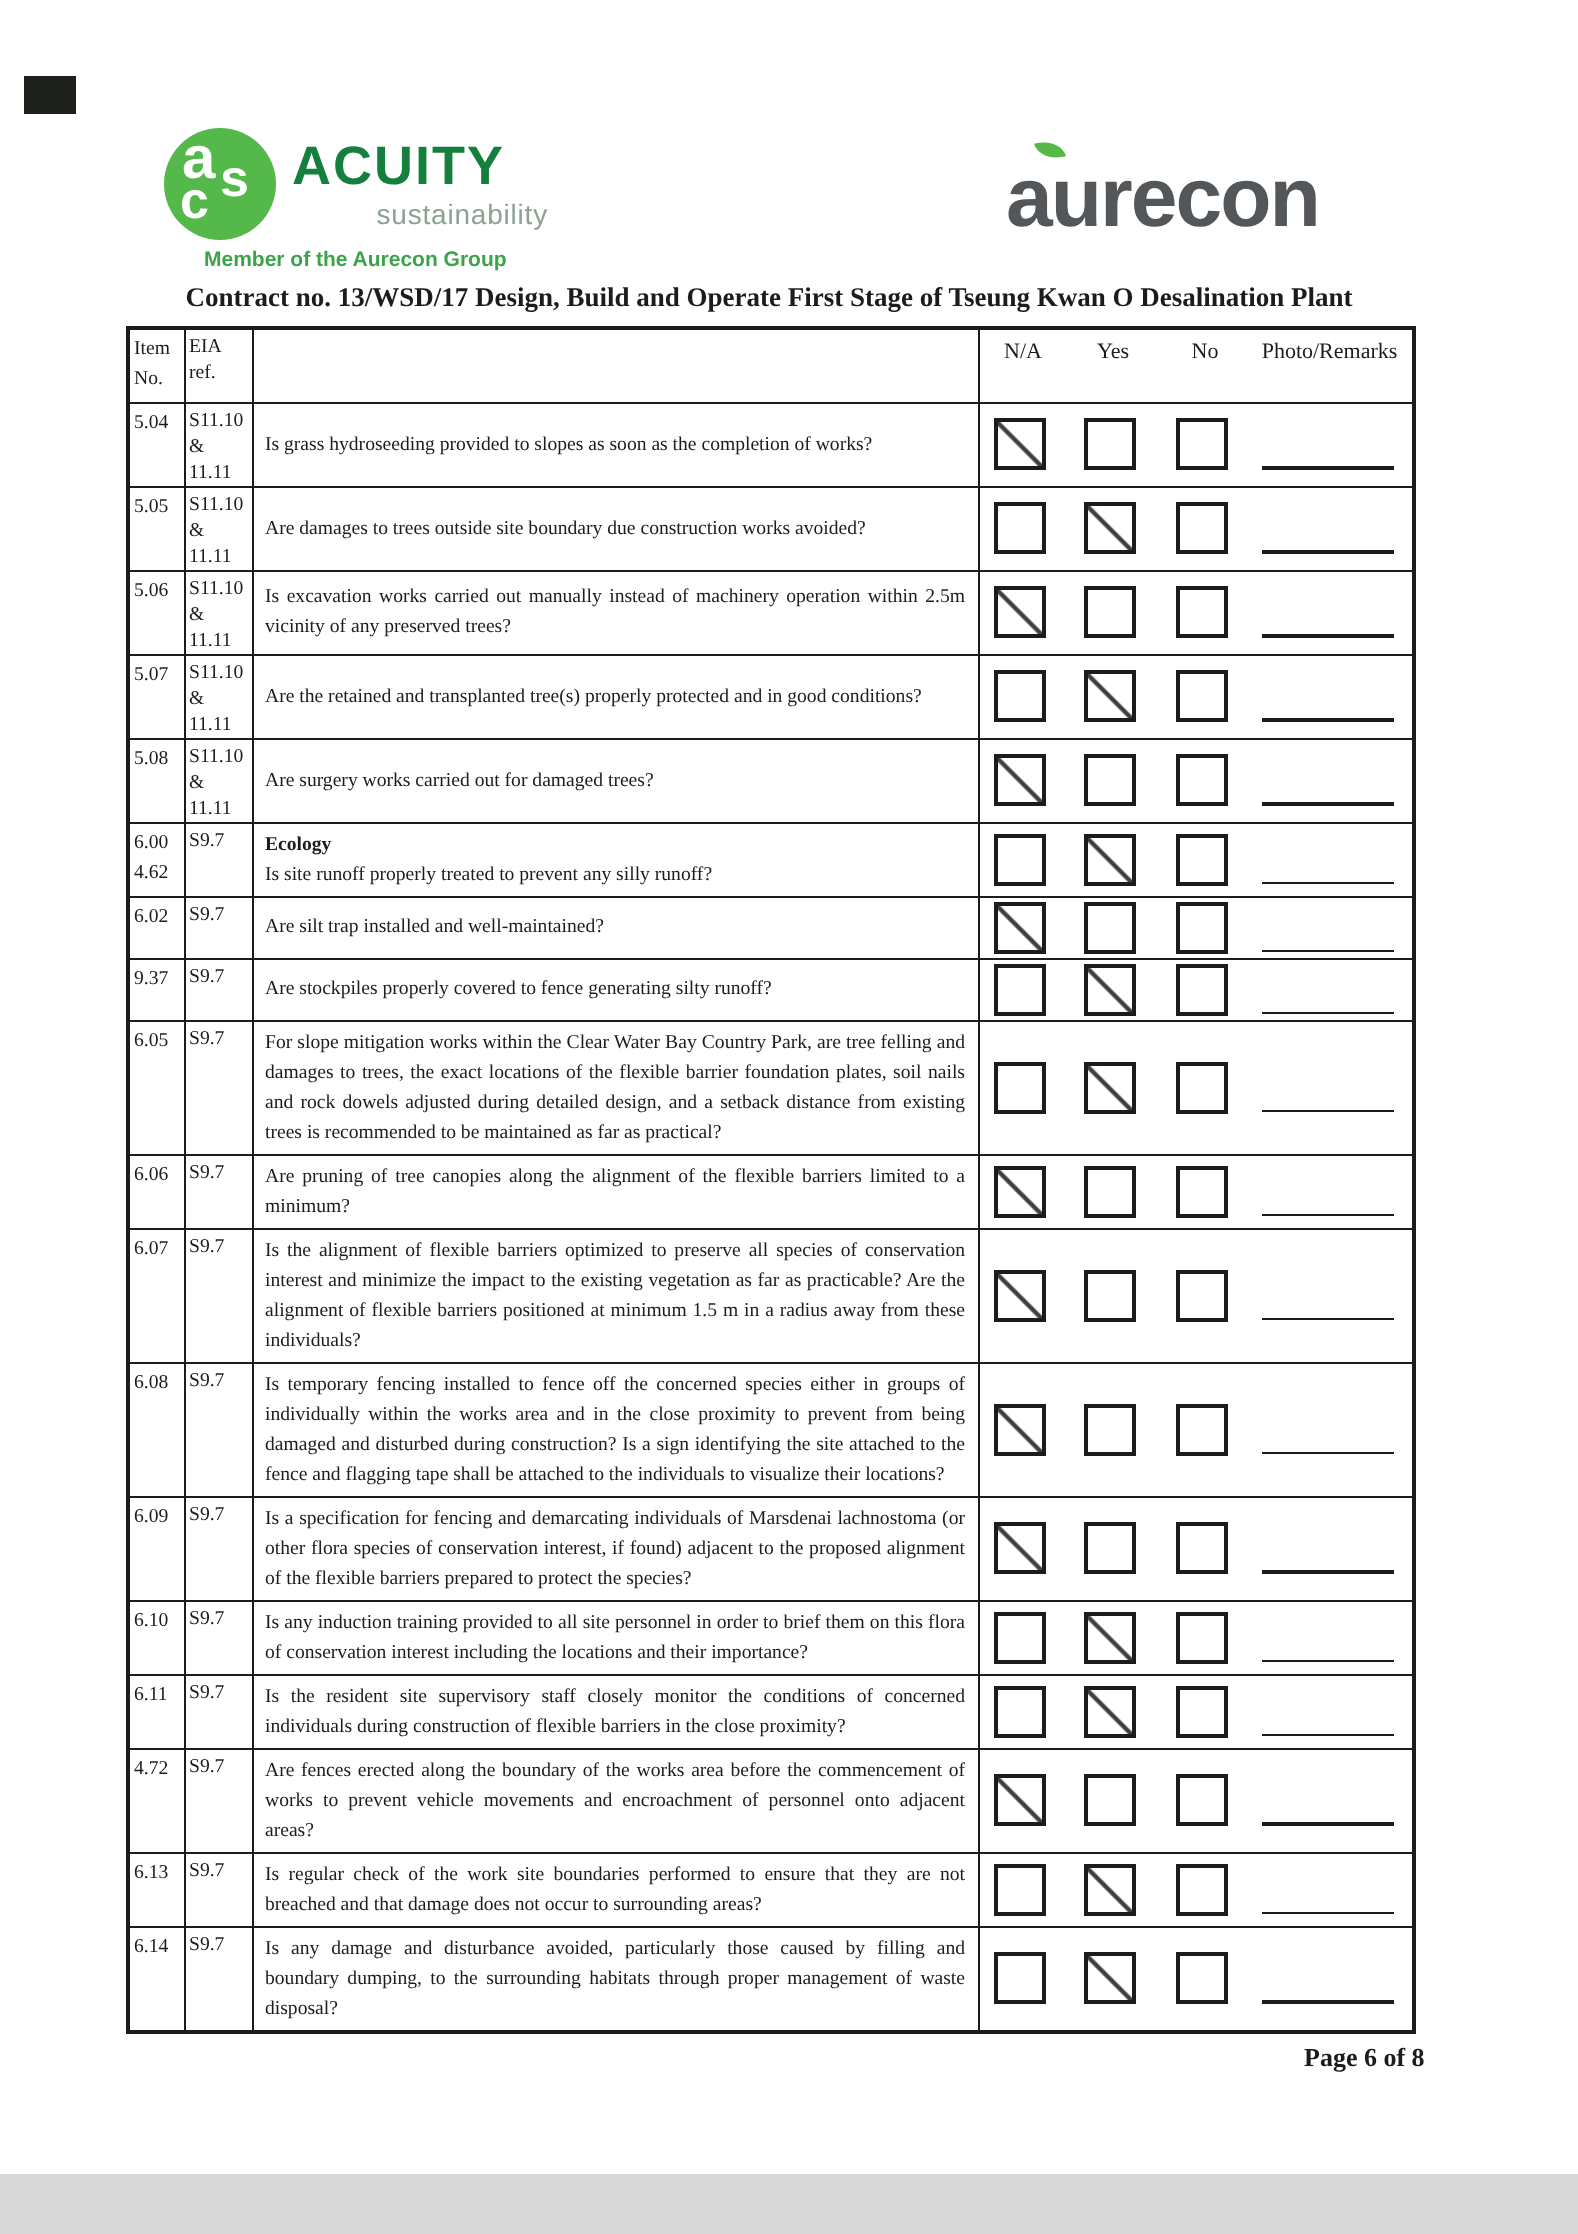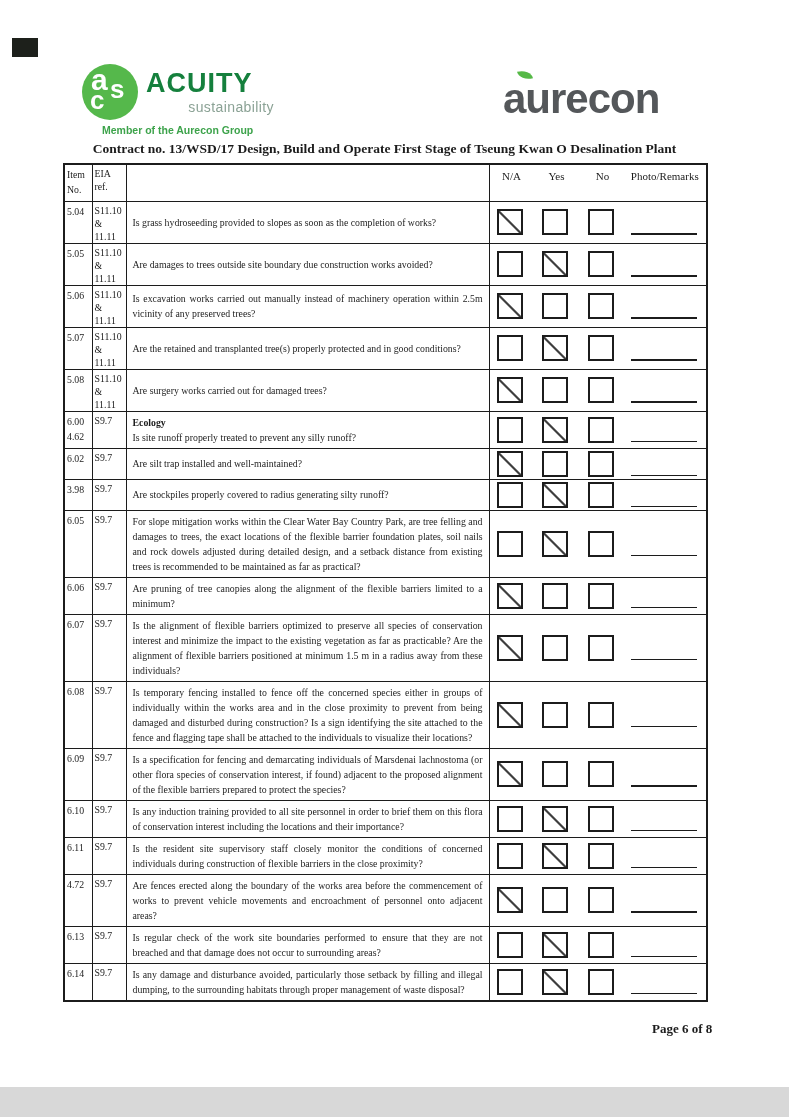--- a/index.html
+++ b/index.html
@@ -220,25 +220,25 @@
       <div class="cwrap">
         <span class="box na checked"></span>
         <span class="box yes"></span>
         <span class="box no"></span>
         <span class="rline"></span>
       </div>
     </td>
   </tr>
 
   <tr>
-    <td class="c-item">3.98</td>
-    <td class="c-eia">S9.7</td>
-    <td class="c-q">
-
-      <div class="q-text">Are stockpiles properly covered to radius generating silty runoff?</div>
+    <td class="c-item">9.37</td>
+    <td class="c-eia">S9.7</td>
+    <td class="c-q">
+
+      <div class="q-text">Are stockpiles properly covered to fence generating silty runoff?</div>
     </td>
     <td class="c-checks">
       <div class="cwrap">
         <span class="box na"></span>
         <span class="box yes checked"></span>
         <span class="box no"></span>
         <span class="rline"></span>
       </div>
     </td>
   </tr>
@@ -395,21 +395,21 @@
         <span class="rline"></span>
       </div>
     </td>
   </tr>
 
   <tr>
     <td class="c-item">6.14</td>
     <td class="c-eia">S9.7</td>
     <td class="c-q">
 
-      <div class="q-text">Is any damage and disturbance avoided, particularly those setback by filling and illegal dumping, to the surrounding habitats through proper management of waste disposal?</div>
+      <div class="q-text">Is any damage and disturbance avoided, particularly those caused by filling and boundary dumping, to the surrounding habitats through proper management of waste disposal?</div>
     </td>
     <td class="c-checks">
       <div class="cwrap">
         <span class="box na"></span>
         <span class="box yes checked"></span>
         <span class="box no"></span>
         <span class="rline"></span>
       </div>
     </td>
   </tr>

